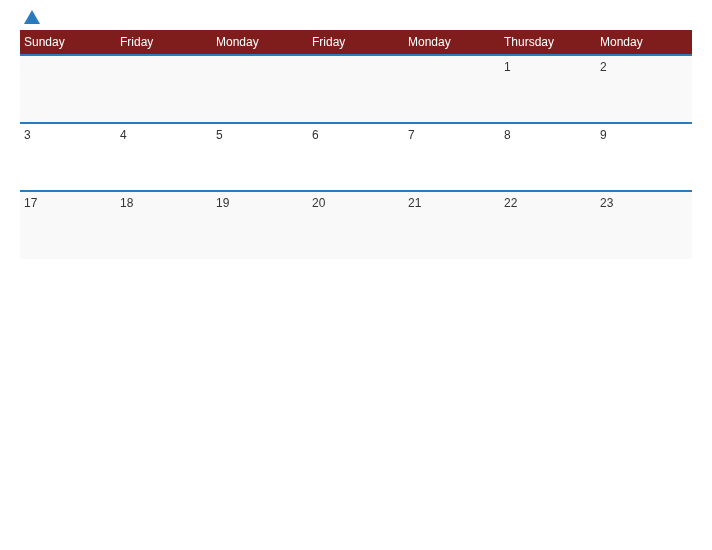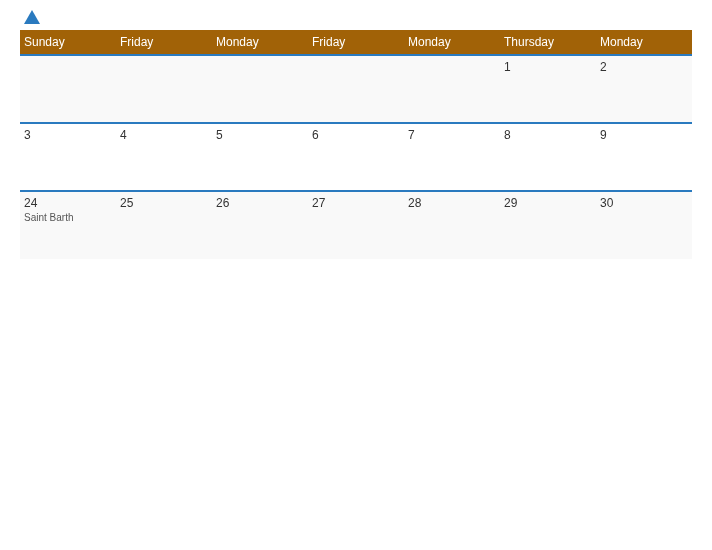--- a/index.html
+++ b/index.html
@@ -73,21 +73,21 @@
     }
 
     
     .calendar {
       width: 100%;
       border-collapse: collapse;
       table-layout: fixed;
     }
 
     .calendar thead tr {
-      background-color: #a16207;
+      background-color: #7f1d1d;
     }
 
     .calendar thead th {
       color: #fff;
       font-size: 12px;
       font-weight: normal;
       padding: 5px 4px;
       text-align: left;
       border: none;
     }
@@ -185,36 +185,35 @@
         </td>
         <td>
           <span class="day-number">8</span>
         </td>
         <td>
           <span class="day-number">9</span>
         </td>
       </tr>
       <tr>
         <td>
-          <span class="day-number">24</span>
-          <span class="event-text">Saint Barth</span>
-        </td>
-        <td>
-          <span class="day-number">25</span>
-        </td>
-        <td>
-          <span class="day-number">26</span>
-        </td>
-        <td>
-          <span class="day-number">27</span>
-        </td>
-        <td>
-          <span class="day-number">28</span>
-        </td>
-        <td>
-          <span class="day-number">29</span>
-        </td>
-        <td>
-          <span class="day-number">30</span>
+          <span class="day-number">17</span>
+        </td>
+        <td>
+          <span class="day-number">18</span>
+        </td>
+        <td>
+          <span class="day-number">19</span>
+        </td>
+        <td>
+          <span class="day-number">20</span>
+        </td>
+        <td>
+          <span class="day-number">21</span>
+        </td>
+        <td>
+          <span class="day-number">22</span>
+        </td>
+        <td>
+          <span class="day-number">23</span>
         </td>
       </tr>
     </tbody>
 </table>
 
 </body></html>

